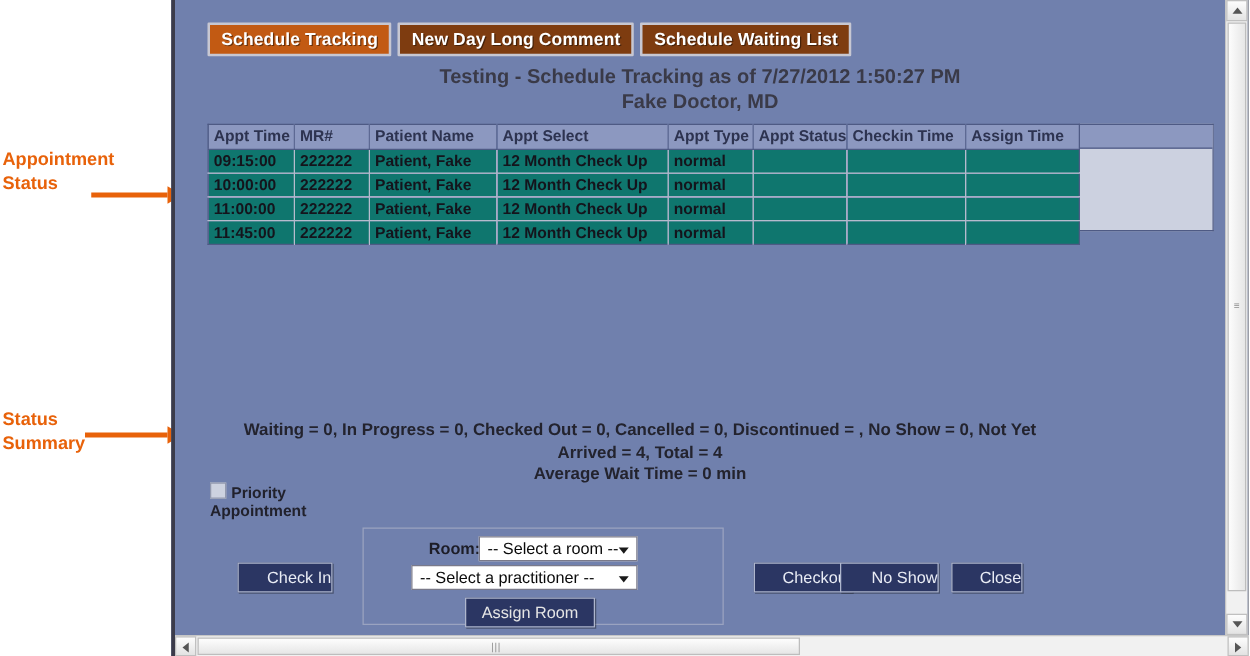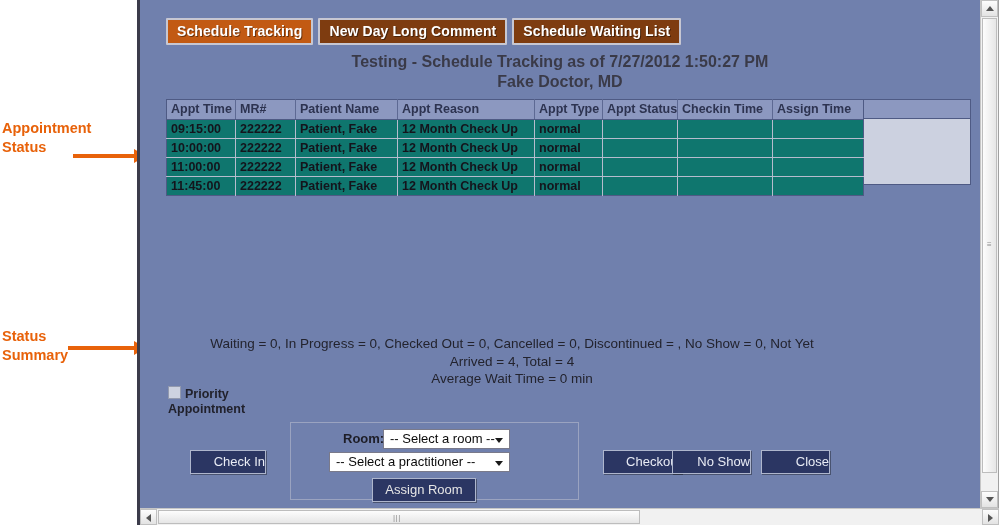--- a/index.html
+++ b/index.html
@@ -179,21 +179,21 @@
 
   
   #summary {
     position: absolute;
     left: 26px;
     top: 335px;
     width: 692px;
     text-align: center;
     color: #23232e;
     font-family: "Liberation Sans", sans-serif;
-    font-weight: normal;
+    font-weight: bold;
     font-size: 13.5px;
     line-height: 17.5px;
   }
 
   
   #priority-wrap {
     position: absolute;
     left: 28px;
     top: 386px;
     width: 96px;
@@ -226,21 +226,21 @@
     text-align: right;
     padding: 3px 0 4px 0;
     cursor: pointer;
     box-shadow: 1px 1px 0 rgba(0,0,0,0.35);
     white-space: nowrap;
   }
 
   #btn-checkin { left: 50px;  top: 450px; width: 76px; }
   #btn-checkout{ left: 463px; top: 450px; width: 79px; }
   #btn-noshow  { left: 532px; top: 450px; width: 79px; }
-  #btn-close   { left: 621px; top: 450px; width: 69px; }
+  #btn-close   { left: 621px; top: 450px; width: 57px; }
 
   #room-panel {
     position: absolute;
     left: 150px;
     top: 422px;
     width: 289px;
     height: 78px;
     box-sizing: border-box;
     border: 1px solid #9aa3c0;
     background: transparent;
@@ -393,21 +393,21 @@
           <col style="width:68px">
           <col style="width:75px">
           <col style="width:95px">
           <col style="width:91px">
         </colgroup>
         <thead>
           <tr>
             <th>Appt Time</th>
             <th>MR#</th>
             <th>Patient Name</th>
-            <th>Appt Reason</th>
+            <th>Appt Select</th>
             <th>Appt Type</th>
             <th>Appt Status</th>
             <th>Checkin Time</th>
             <th>Assign Time</th>
           </tr>
         </thead>
         <tbody>
           <tr>
             <td>09:15:00</td>
             <td>222222</td>

